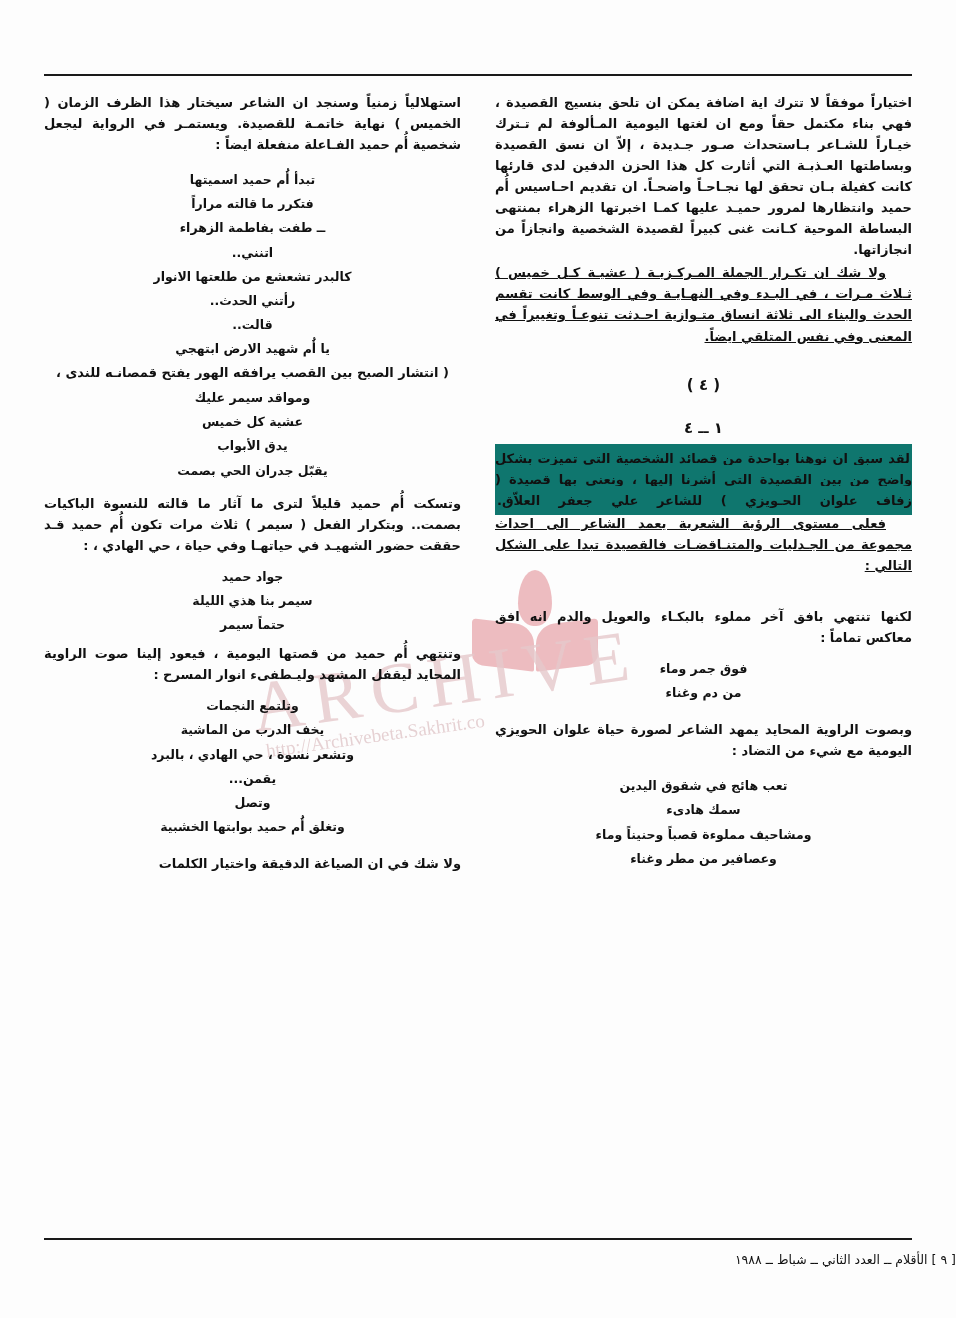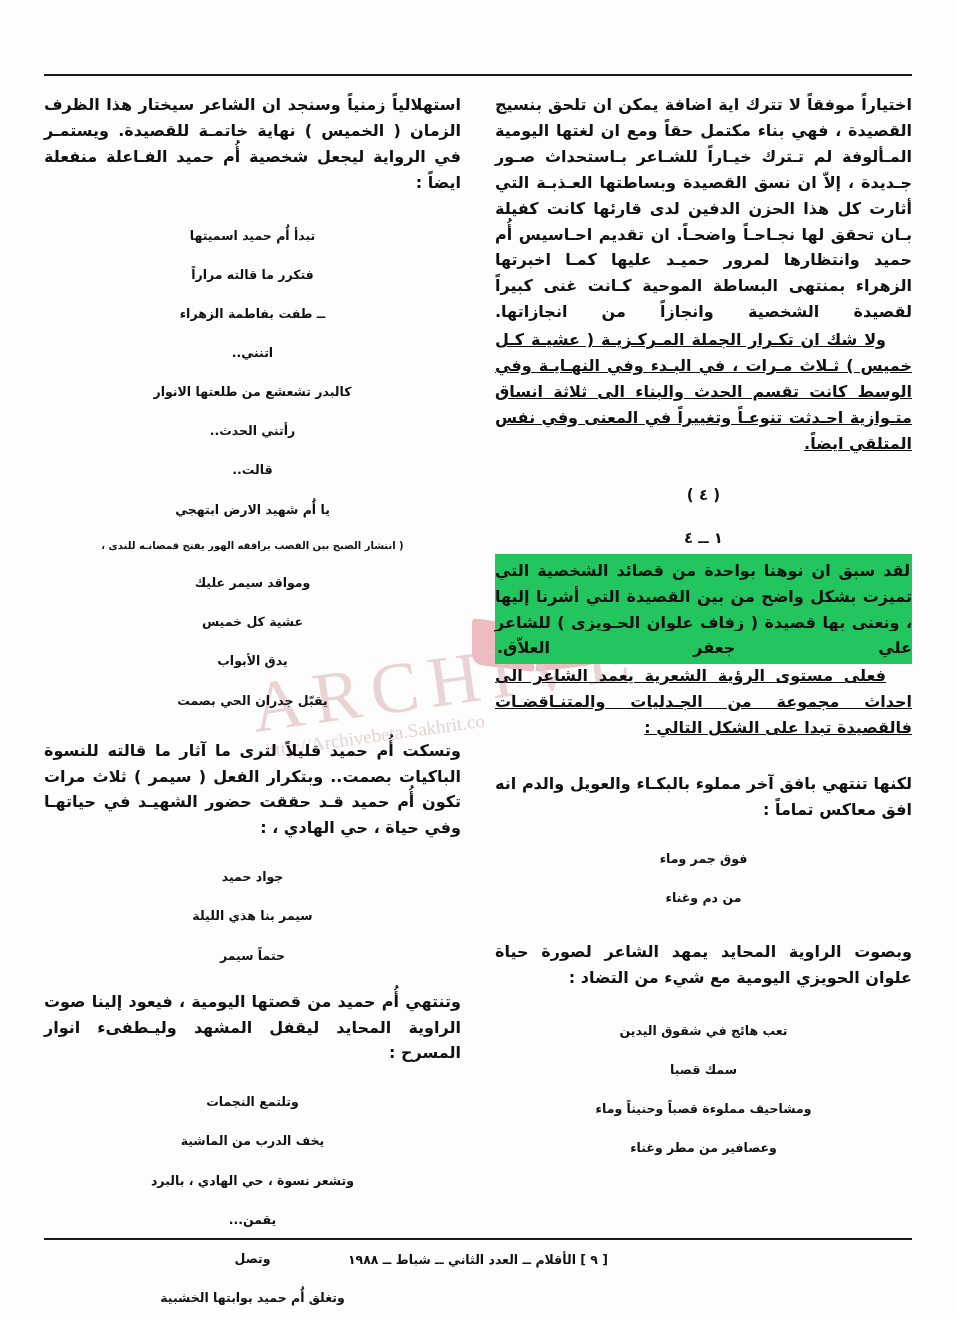--- a/index.html
+++ b/index.html
@@ -111,65 +111,64 @@
     gap: 34px;
     z-index: 10;
   }
   .col {
     width: 417px;
     position: relative;
   }
 
   p.body {
     margin: 0 0 2px 0;
-    font-size: 16px;
+    font-size: 13px;
     line-height: 1.62;
     text-align: justify;
     text-align-last: justify;
     font-weight: bold;
     font-family: "DejaVu Sans", sans-serif;
   }
   p.body.indent { text-indent: 26px; text-decoration: underline; }
   p.body.last { text-align-last: right; }
 
   p.verse {
-    margin: 16px;
+    margin: 1px;
     font-size: 12.5px;
     line-height: 1.85;
     text-align: center;
     font-weight: bold;
     font-family: "DejaVu Sans", sans-serif;
   }
-  p.verse.small { font-size: 10px; }
+  p.verse.small { font-size: 13px; }
 
   .spacer-6 { height: 6px; }
   .spacer-10 { height: 10px; }
   .spacer-14 { height: 14px; }
 
   .section-num {
     margin: 14px 0 0 0;
     text-align: center;
     font-size: 15px;
     font-weight: bold;
     line-height: 1.7;
   }
 
   .hl {
-    background: #22c55e;
+    background: #0f766e;
     padding: 7px 2px;
   }
 
   .footer {
     position: absolute;
     left: 0;
     right: 0;
     top: 1252px;
-    text-align: center;
     font-size: 12.5px;
-    font-weight: bold;
+    font-weight: normal;
     letter-spacing: .5px;
   }
 </style>
 </head>
 <body>
 
 <div class="page">
 
   <div class="rule-top"></div>
 
@@ -205,21 +204,21 @@
 
       <div class="spacer-6"></div>
       <p class="verse">فوق جمر وماء</p>
       <p class="verse">من دم وغناء</p>
 
       <div class="spacer-14"></div>
       <p class="body last">وبصوت الراوية المحايد يمهد الشاعر لصورة حياة علوان الحويزي اليومية مع شيء من التضاد :</p>
 
       <div class="spacer-10"></div>
       <p class="verse">تعب هائج في شقوق اليدين</p>
-      <p class="verse">سمك قصبا</p>
+      <p class="verse">سمك هادىء</p>
       <p class="verse">ومشاحيف مملوءة قصباً وحنيناً وماء</p>
       <p class="verse">وعصافير من مطر وغناء</p>
 
     </div>
 
     <div class="col">
 
       <p class="body last">استهلالياً زمنياً وسنجد ان الشاعر سيختار هذا الظرف الزمان ( الخميس ) نهاية خاتمـة للقصيدة. ويستمـر في الرواية ليجعل شخصية أُم حميد الفـاعلة منفعلة ايضاً :</p>
 
       <div class="spacer-10"></div>

